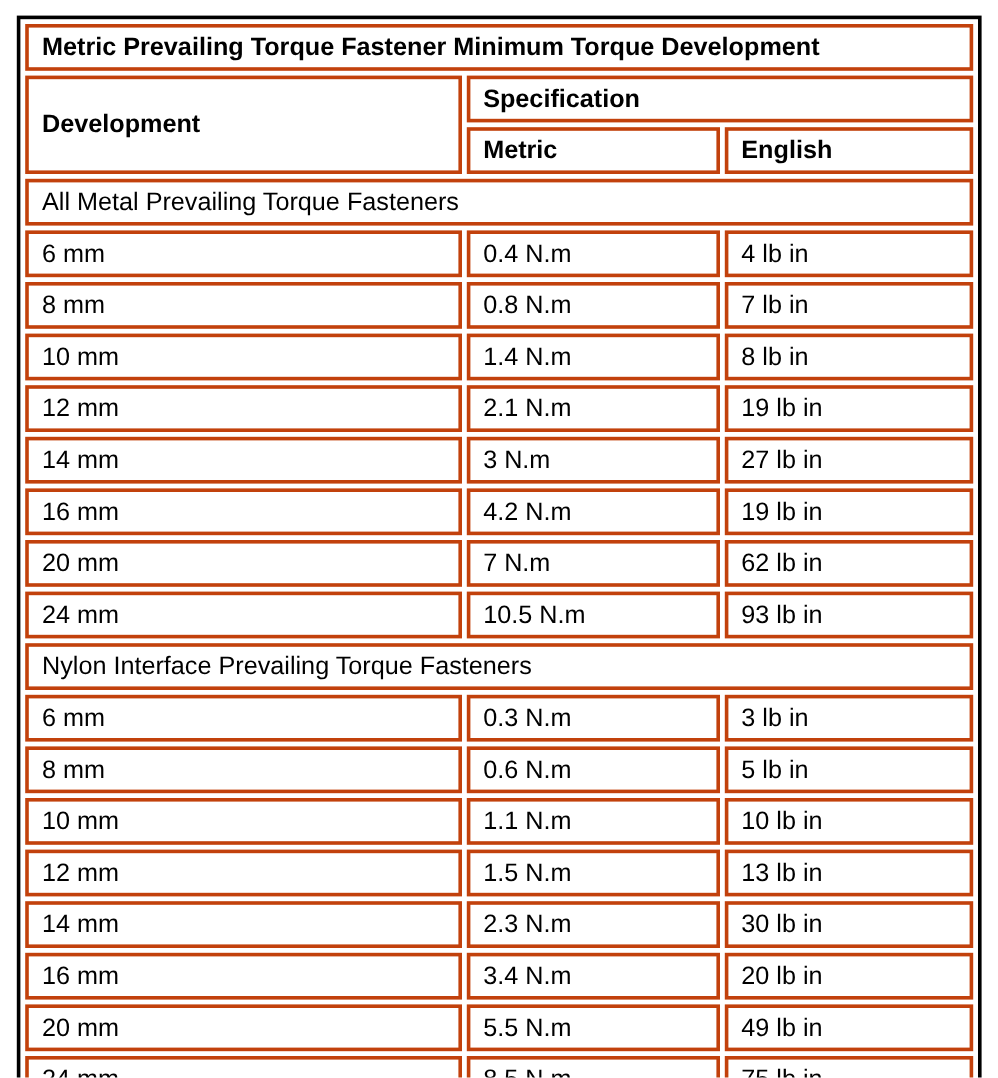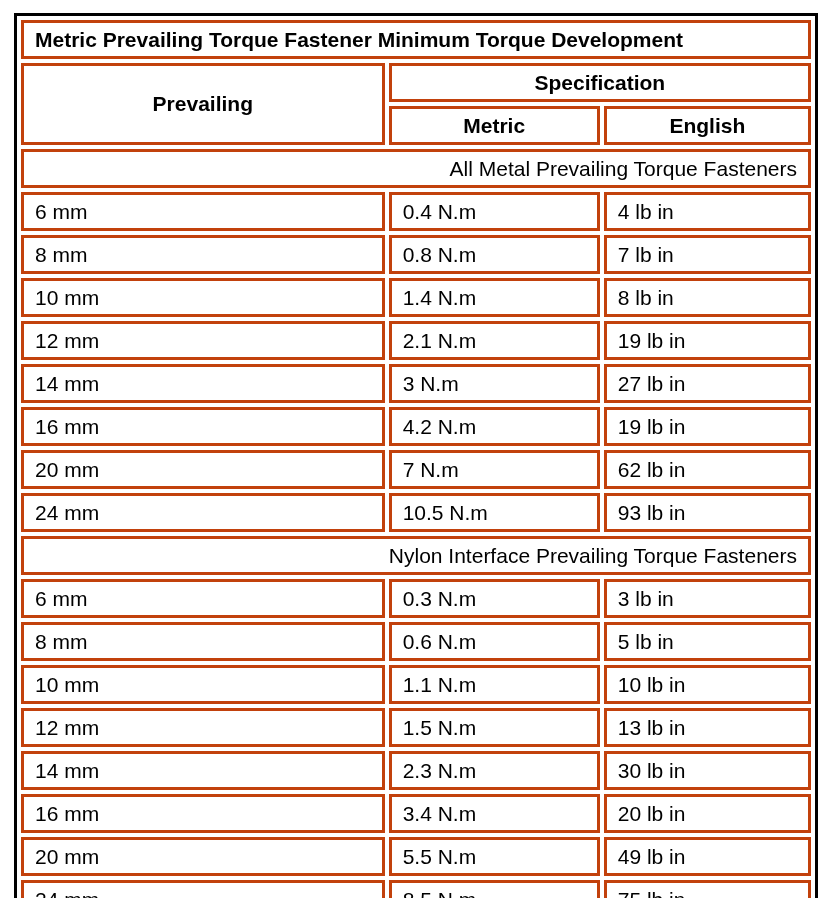--- a/index.html
+++ b/index.html
@@ -35,24 +35,24 @@
     overflow: hidden;
     white-space: nowrap;
   }
   td.title-cell {
     font-weight: bold;
     text-align: left;
     font-size: 21px;
   }
   td.hdr {
     font-weight: bold;
-    text-align: center;
+    text-align: left;
   }
   td.section-cell {
-    text-align: right;
+    text-align: left;
     font-weight: normal;
   }
   td.data-cell {
     text-align: left;
     font-weight: normal;
   }
 </style>
 </head>
 <body>
 
@@ -61,21 +61,21 @@
     <colgroup>
       <col style="width:46.5%">
       <col style="width:27%">
       <col style="width:26.5%">
     </colgroup>
     <tbody>
       <tr>
         <td class="title-cell" colspan="3">Metric Prevailing Torque Fastener Minimum Torque Development</td>
       </tr>
       <tr>
-        <td class="hdr" rowspan="2">Prevailing</td>
+        <td class="hdr" rowspan="2">Development</td>
         <td class="hdr" colspan="2">Specification</td>
       </tr>
       <tr>
         <td class="hdr">Metric</td>
         <td class="hdr">English</td>
       </tr>
     </tbody>
     <tbody id="table-body">
         <tr>
           <td class="section-cell" colspan="3">All Metal Prevailing Torque Fasteners</td>

